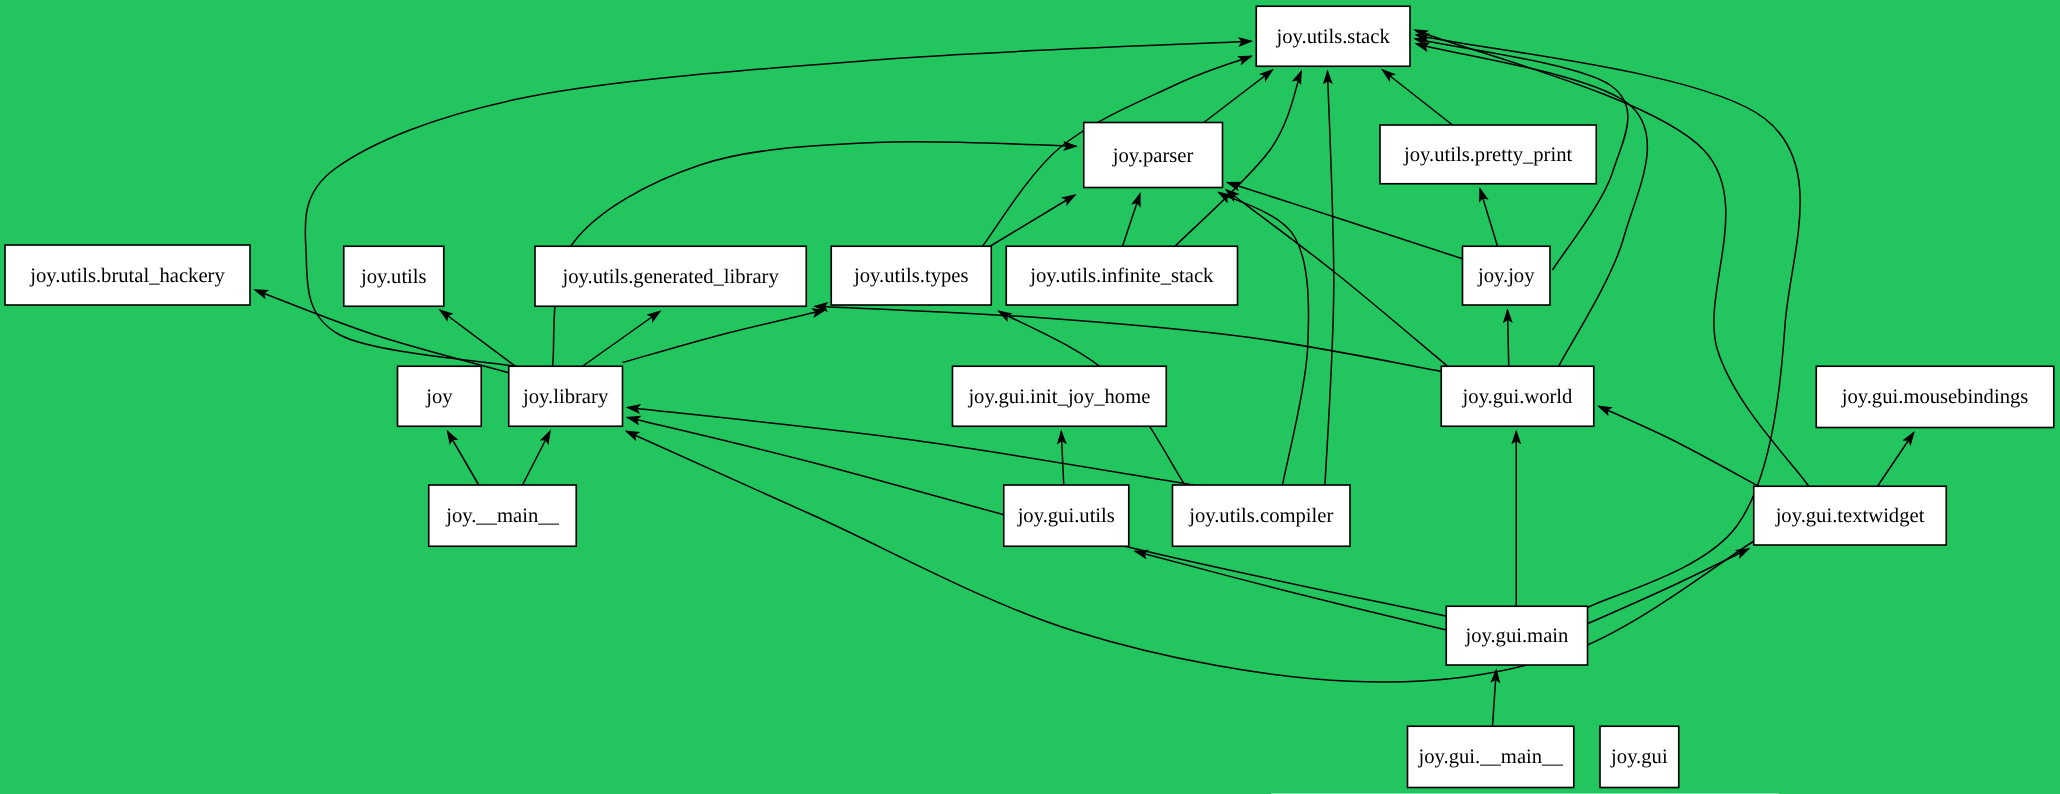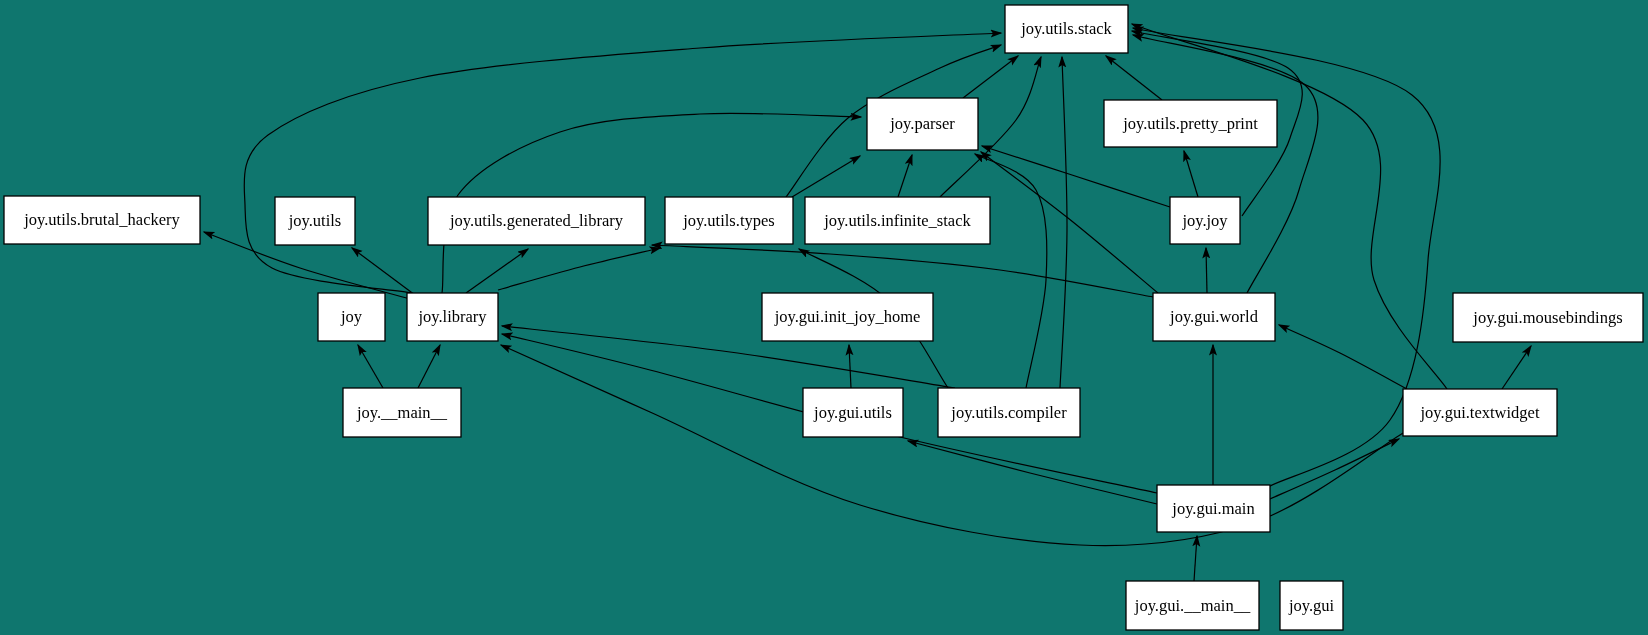--- a/index.html
+++ b/index.html
@@ -1,17 +1,17 @@
 <!DOCTYPE html>
 <html><head>
 <meta charset="utf-8">
 <style>
   html,body{margin:0;padding:0;background:#ffffff;}
   body{font-family:"Liberation Serif","DejaVu Serif",serif;}
-  #stage{position:relative;width:1648px;height:635px;background:#0f766e;overflow:hidden;}
+  #stage{position:relative;width:1648px;height:635px;background:#22c55e;overflow:hidden;}
   svg{display:block;}
   .node-rect{fill:#ffffff;stroke:#000000;stroke-width:1.3;}
   .node-label{fill:#000000;font-size:16.5px;font-family:"Liberation Serif","DejaVu Serif",serif;
               text-anchor:middle;dominant-baseline:middle;}
   .edge{fill:none;stroke:#000000;stroke-width:1.2;}
 </style>
 </head>
 <body>
 
 <div id="stage">

